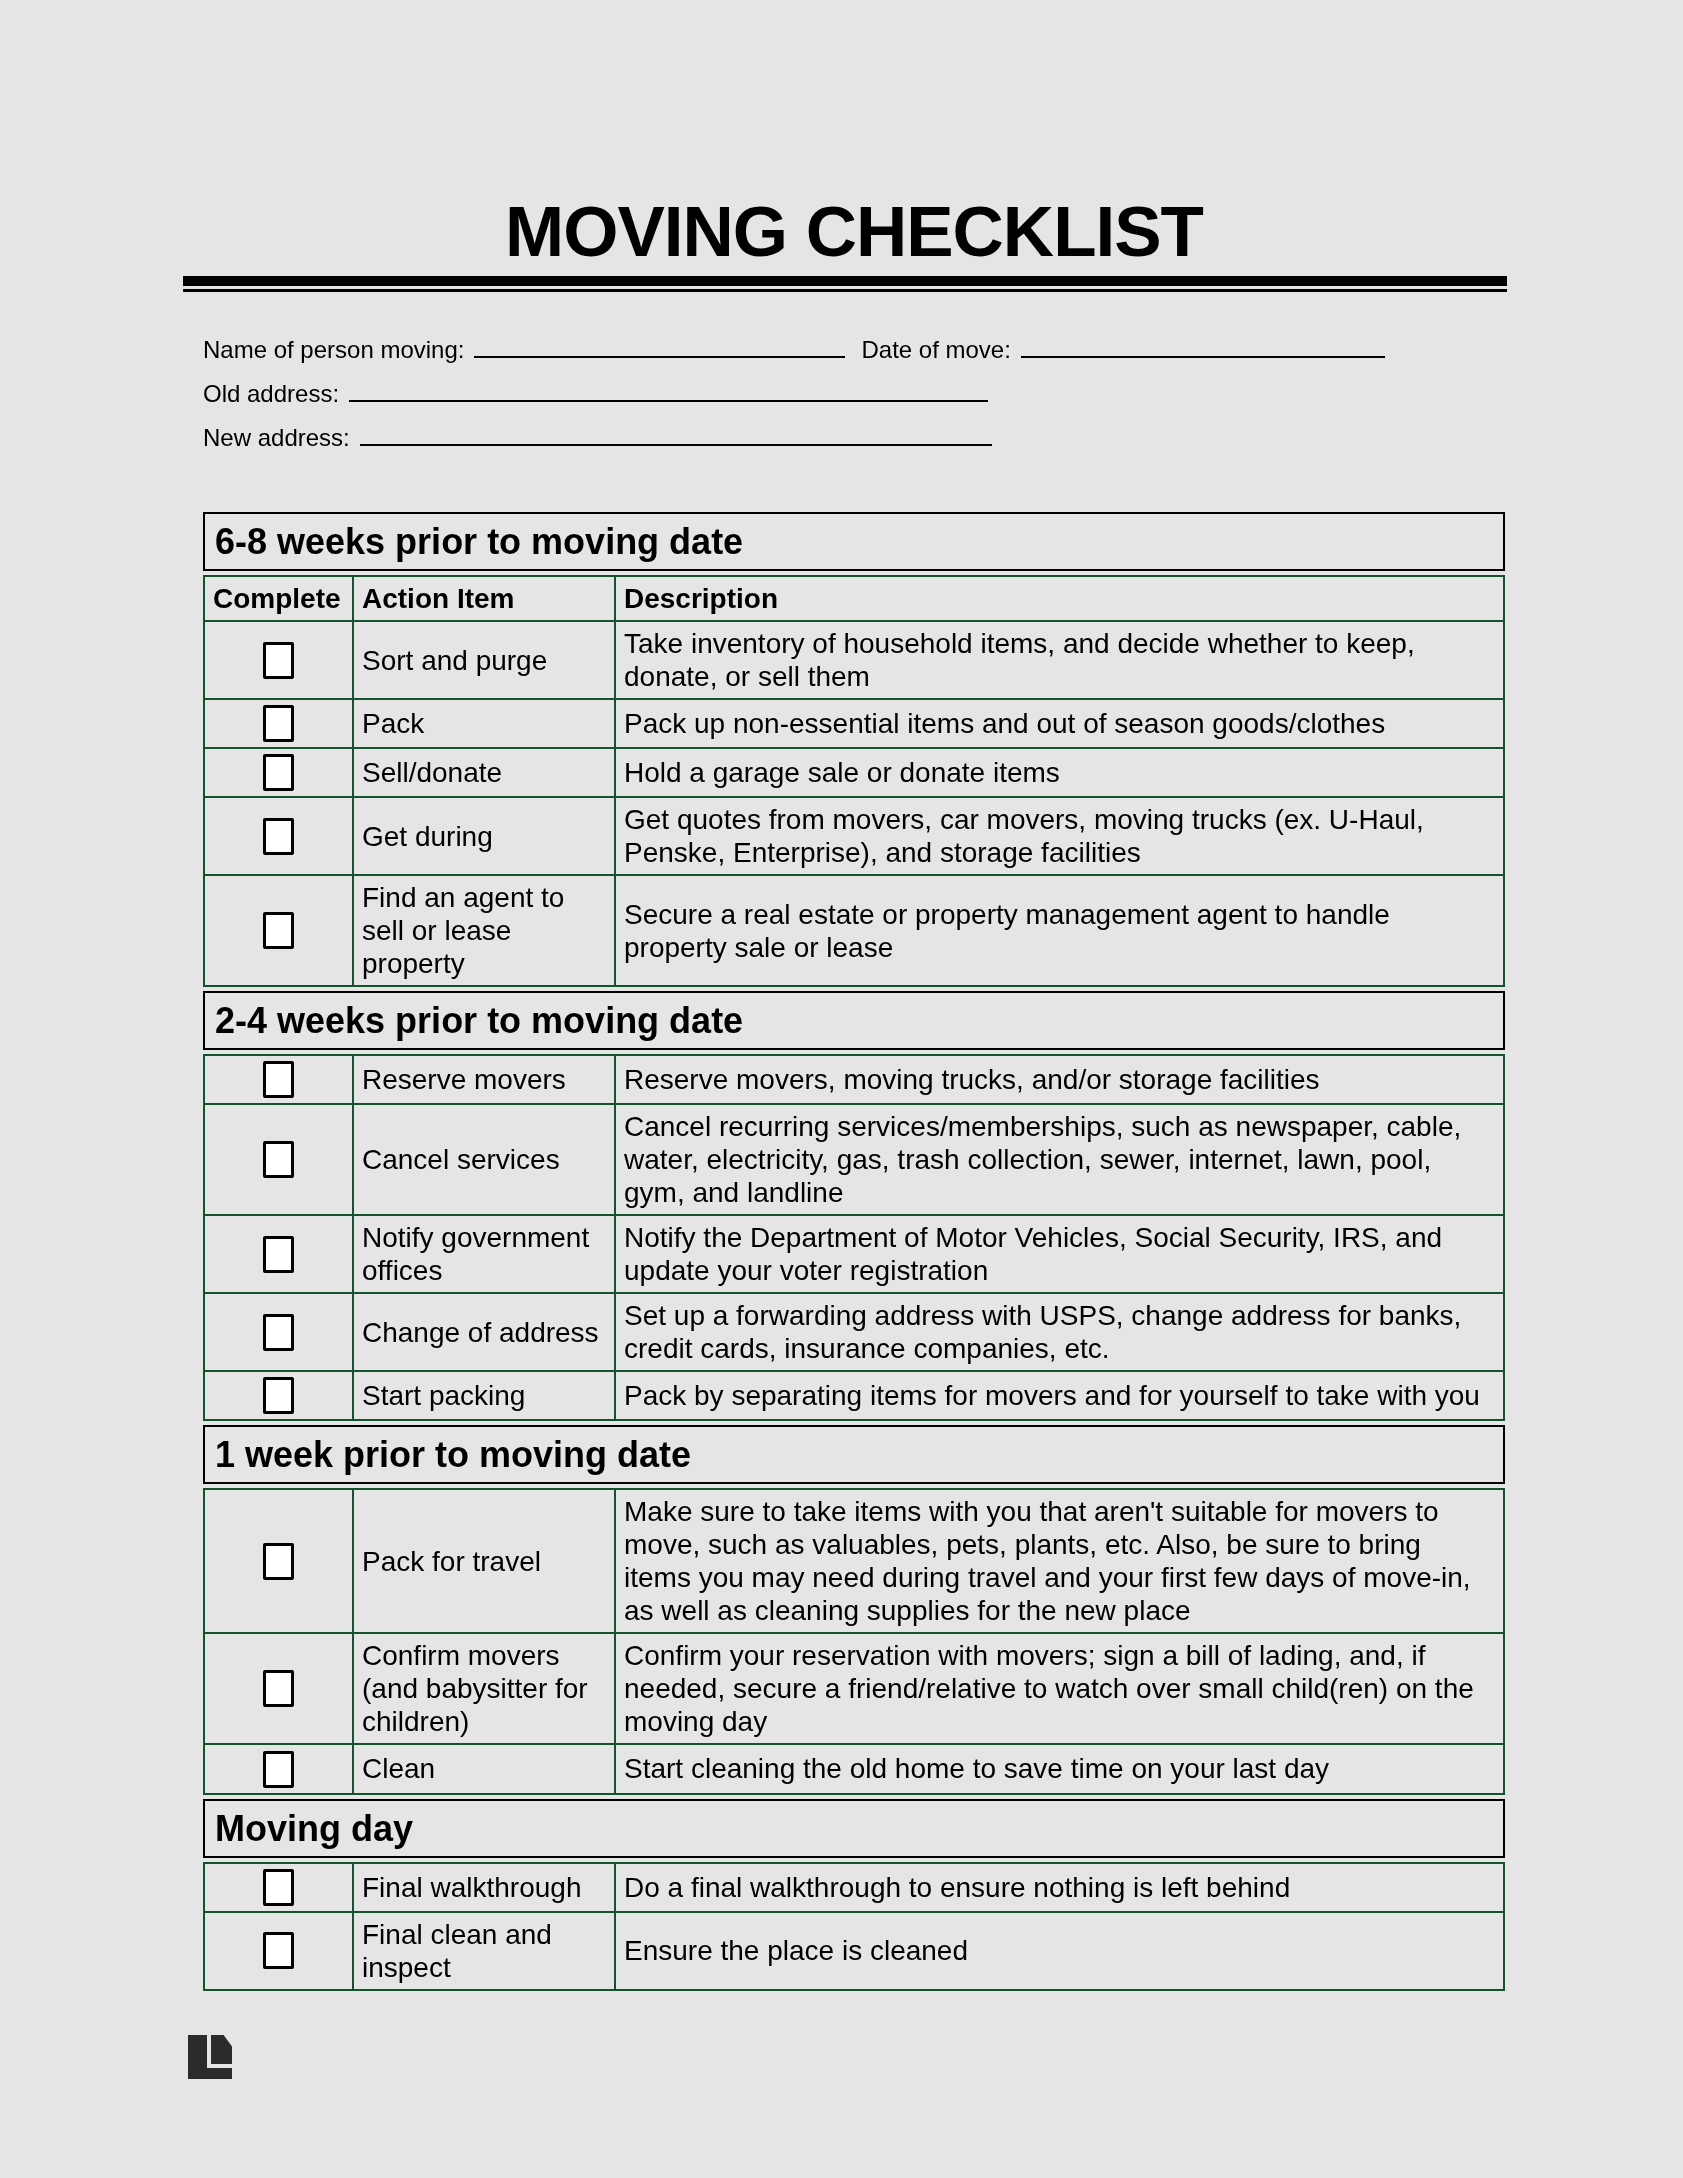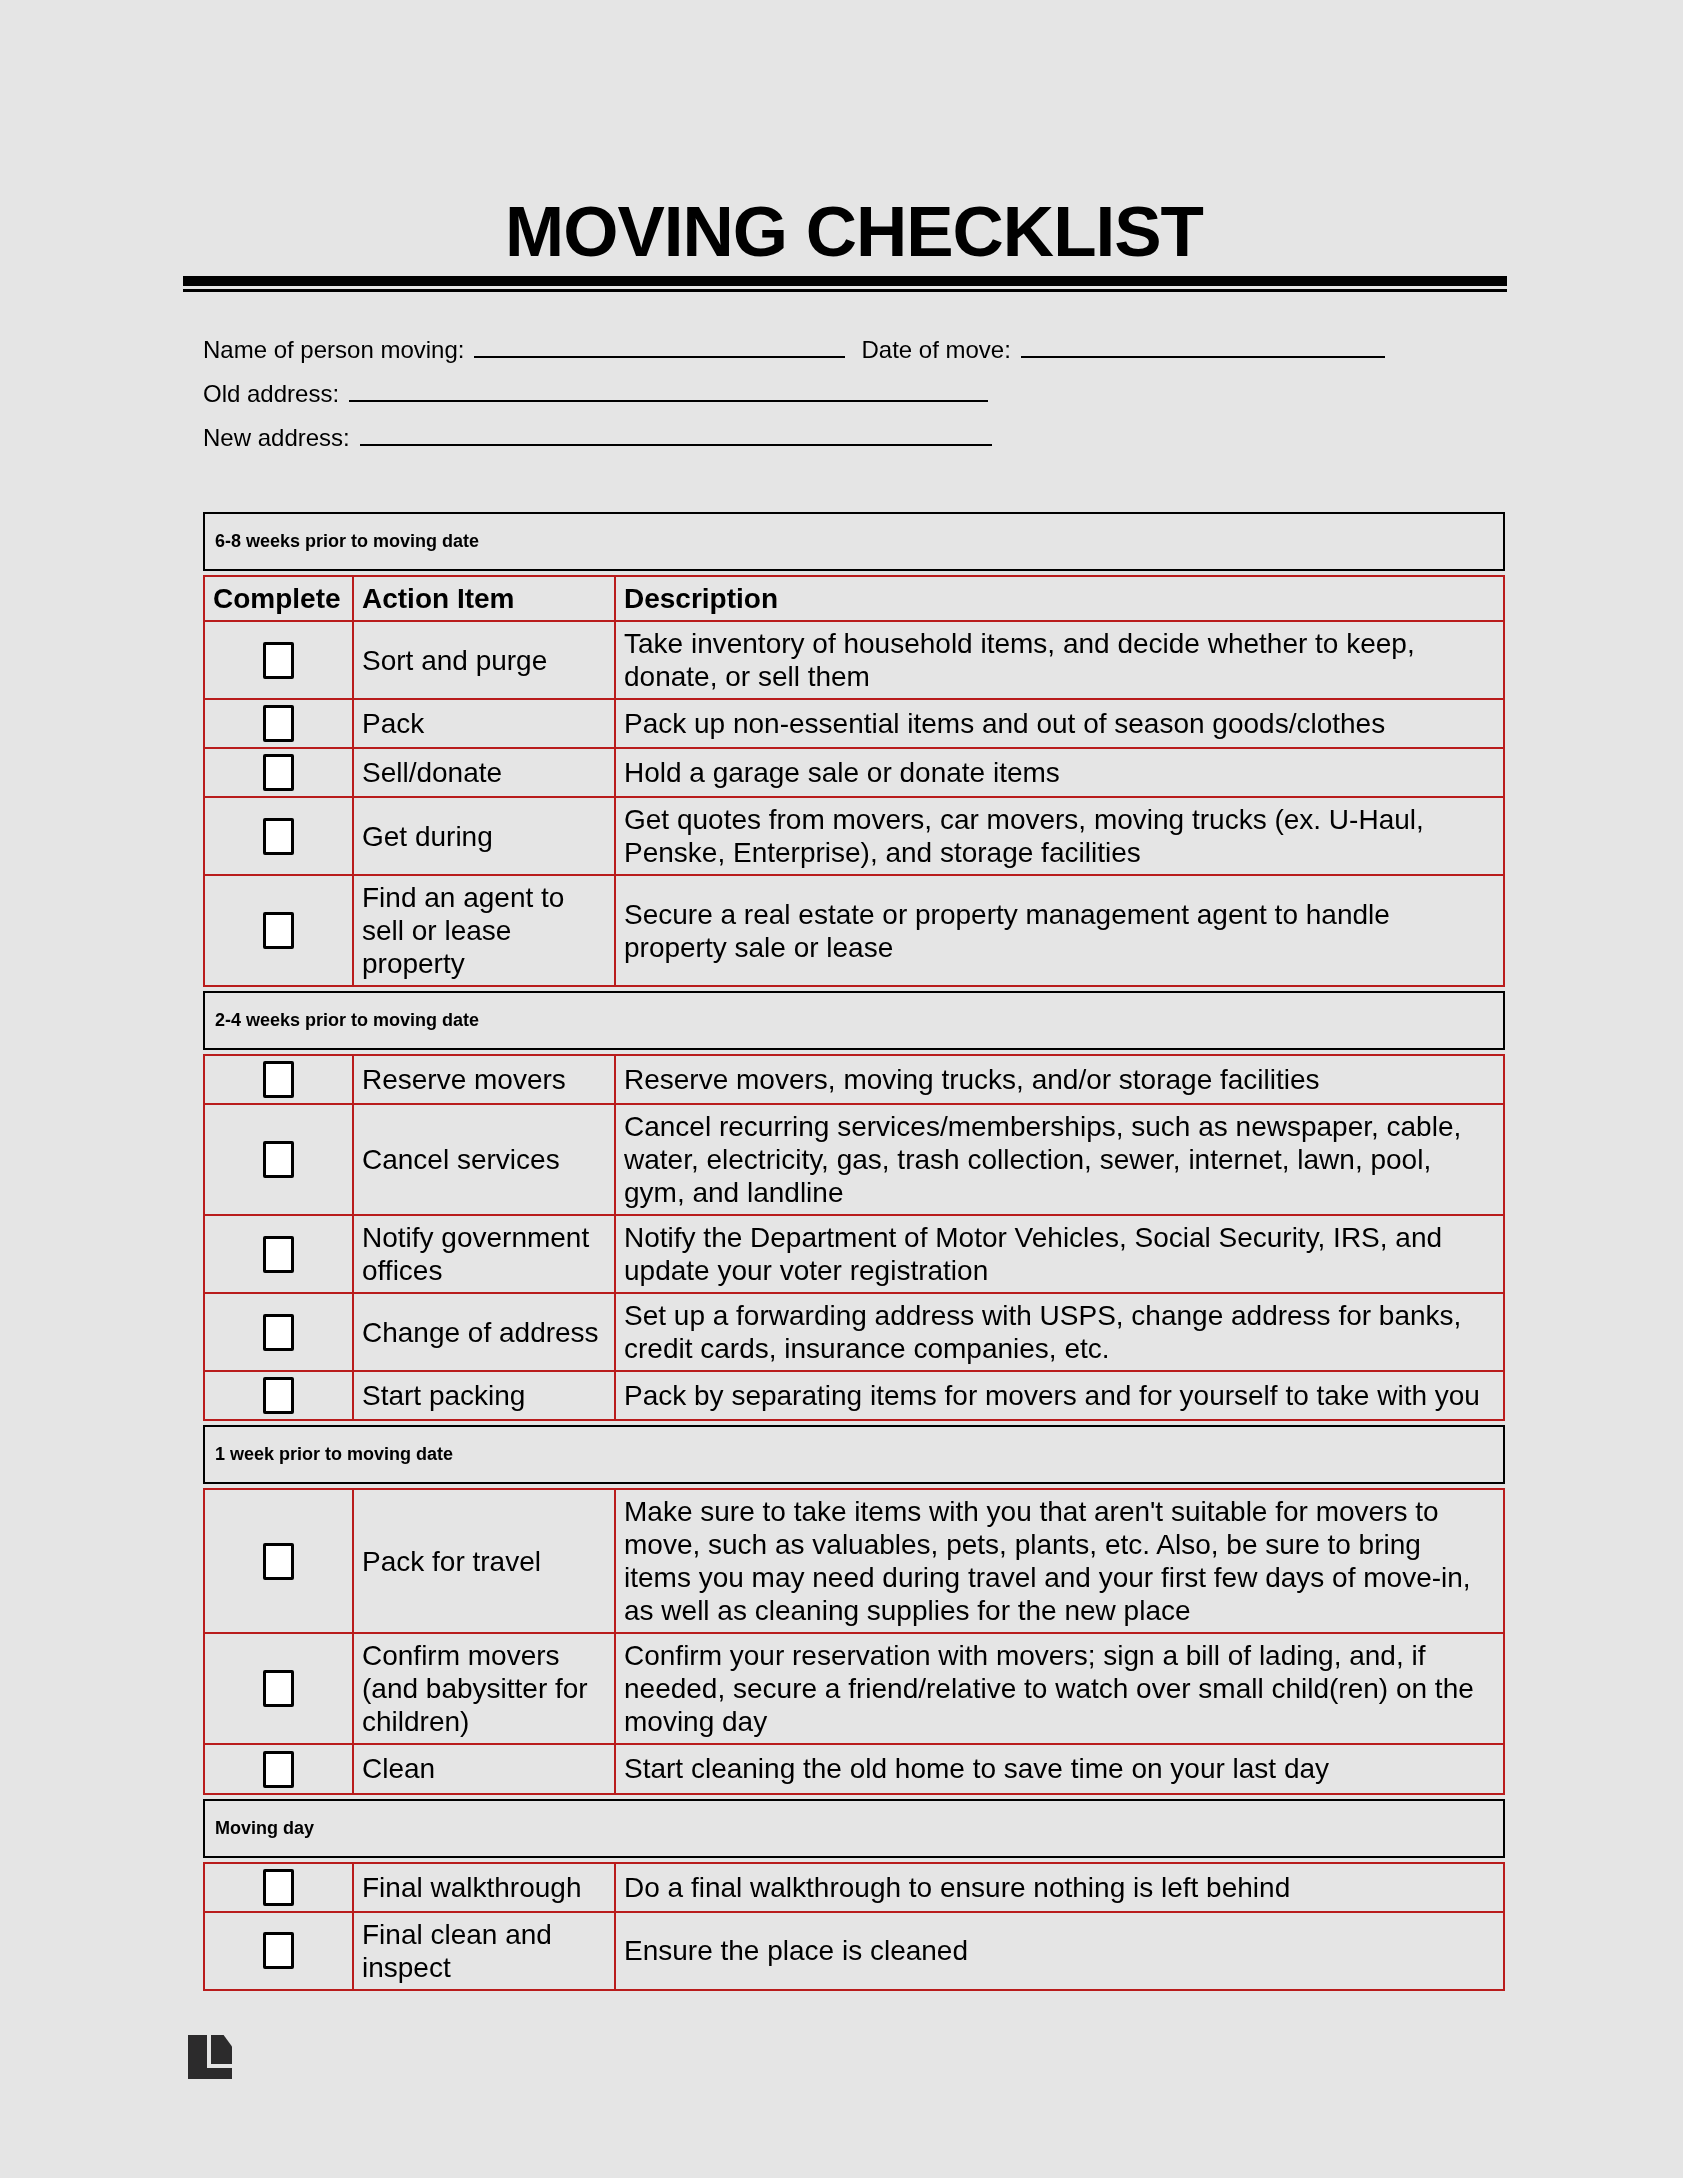--- a/index.html
+++ b/index.html
@@ -57,34 +57,34 @@
     vertical-align: baseline;
   }
   .w375 { width: 371px; }
   .w370 { width: 364px; }
   .w645 { width: 639px; }
   .w635 { width: 632px; }
 
   #checklist { margin-top: 57px; }
   .section-header {
     border: 2px solid #000;
-    font-size: 18px;
+    font-size: 36px;
     font-weight: bold;
     padding: 11px 10px;
     margin-top: 4px;
     line-height: 33px;
   }
   table.rows {
     border-collapse: collapse;
     width: 100%;
     margin-top: 4px;
     table-layout: fixed;
   }
   table.rows td {
-    border: 2px solid #b91c1c;
+    border: 2px solid #14532d;
     font-size: 28px;
     line-height: 33px;
     padding: 5px 8px;
     vertical-align: middle;
     word-wrap: break-word;
   }
   td.check-cell { width: 131px; text-align: center; }
   td.action-cell { width: 244px; }
   td.col-head { font-weight: bold; padding-top: 8px; padding-bottom: 8px; }
   td.col-head.check-cell { text-align: left; }

